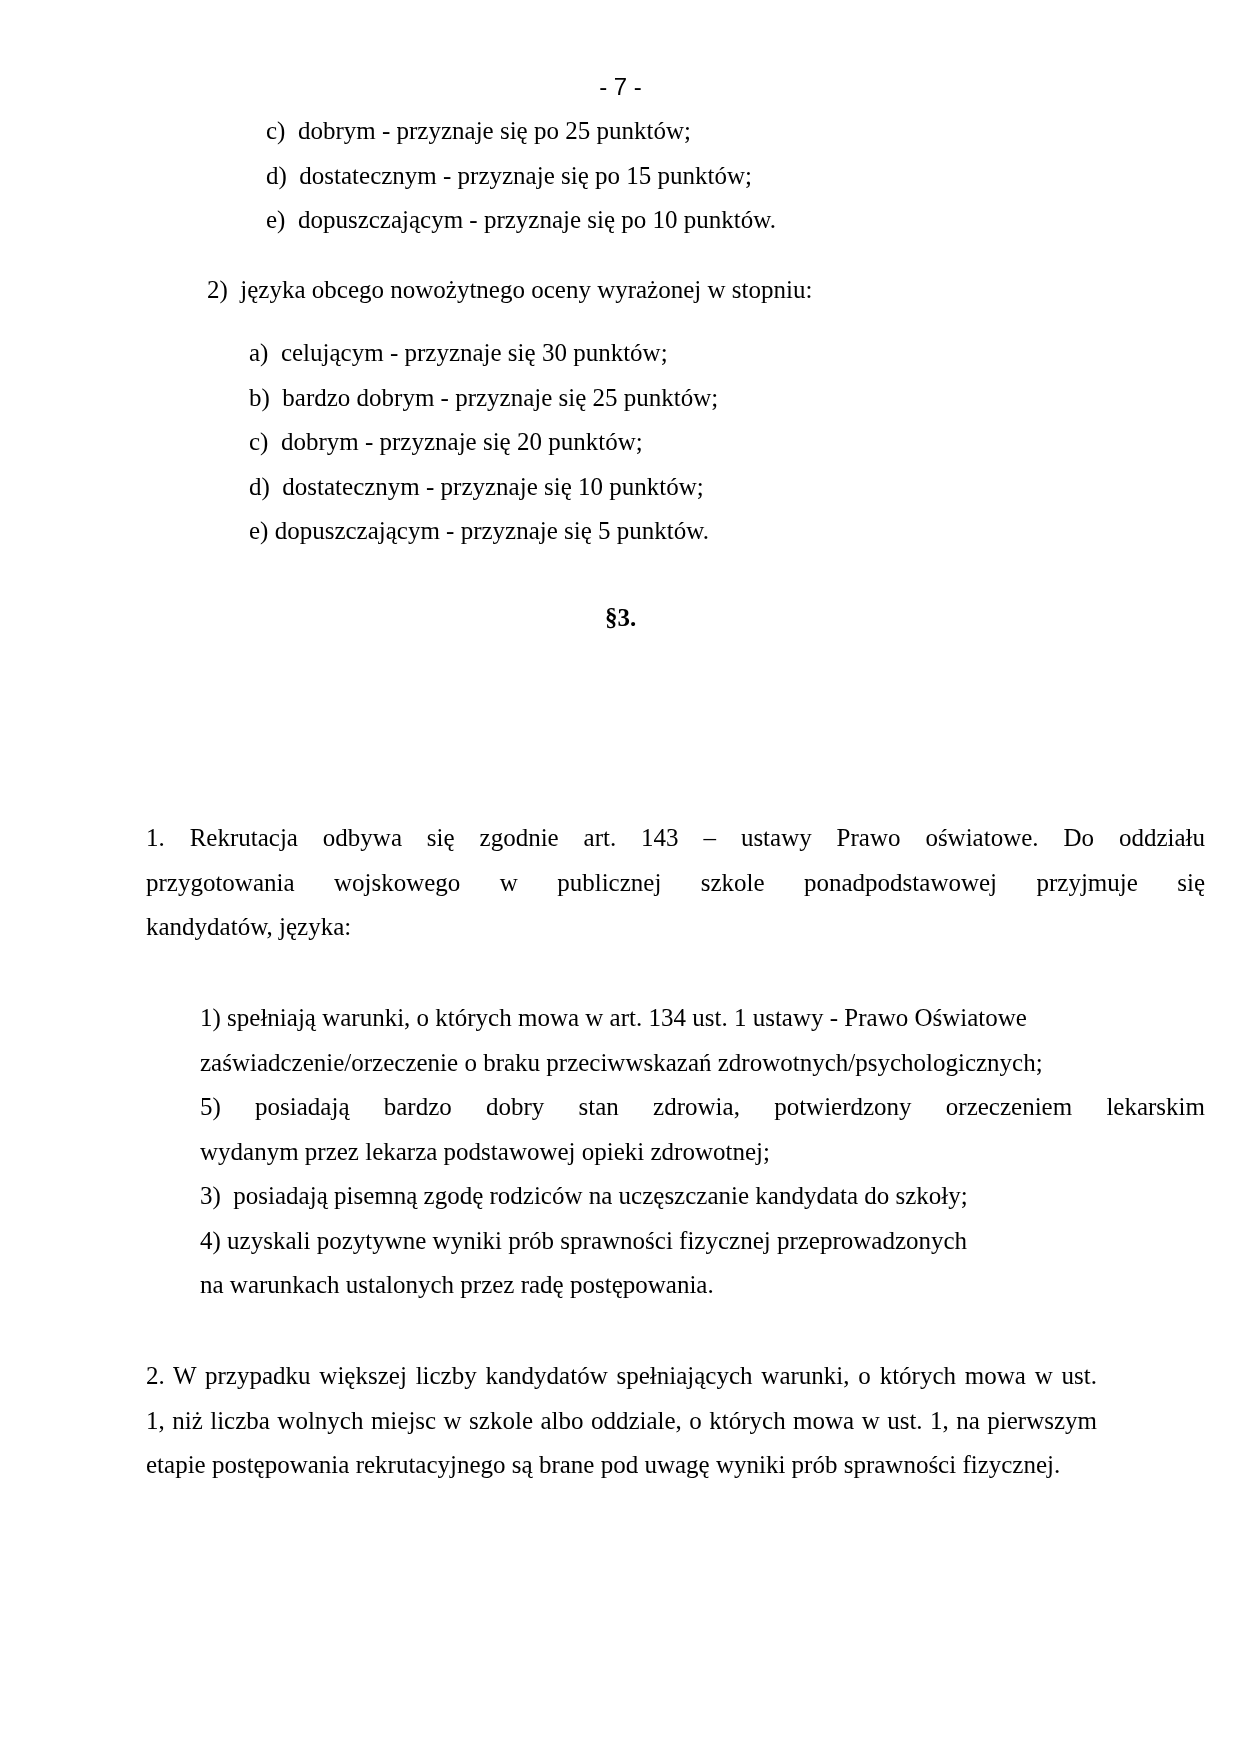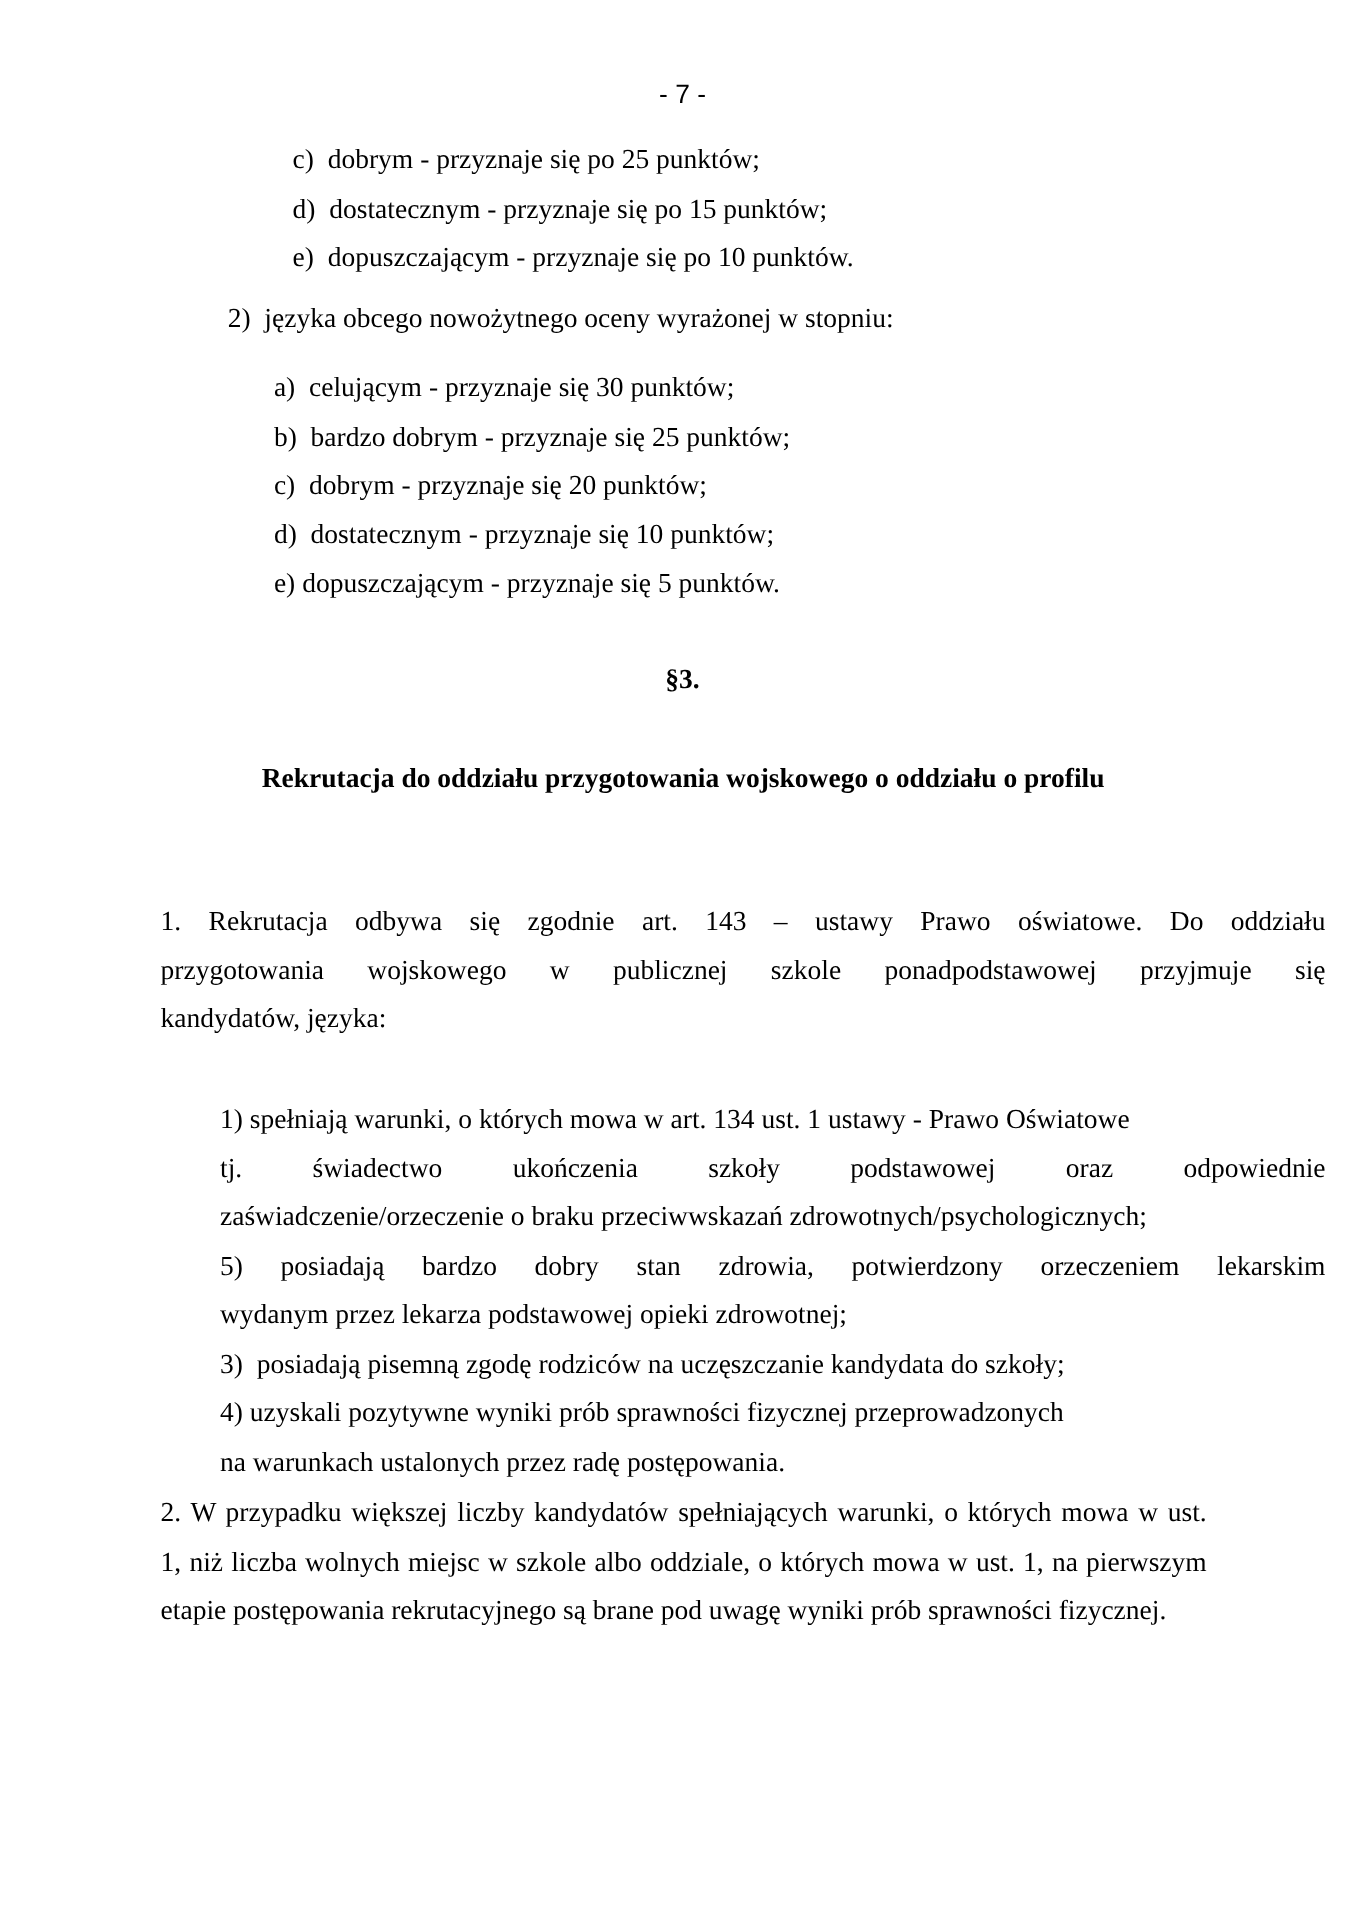--- a/index.html
+++ b/index.html
@@ -31,53 +31,51 @@
   }
   .heading { line-height: 47px; }
 </style>
 </head>
 <body>
 
 <div class="page">
 
   <div class="block center pagenum" style="top:65px; left:0; width:1241px;">- 7 -</div>
 
-  <div class="block" style="top:109px; left:266px;margin-top:15px;">
+  <div class="block" style="top:109px; left:266px;">
     <div class="ln">c)  dobrym - przyznaje się po 25 punktów;</div>
     <div class="ln">d)  dostatecznym - przyznaje się po 15 punktów;</div>
     <div class="ln">e)  dopuszczającym - przyznaje się po 10 punktów.</div>
   </div>
 
   <div class="block" style="top:268px; left:207px;">
     <div class="ln">2)  języka obcego nowożytnego oceny wyrażonej w stopniu:</div>
   </div>
 
   <div class="block" style="top:331px; left:249px;">
     <div class="ln">a)  celującym - przyznaje się 30 punktów;</div>
     <div class="ln">b)  bardzo dobrym - przyznaje się 25 punktów;</div>
     <div class="ln">c)  dobrym - przyznaje się 20 punktów;</div>
     <div class="ln">d)  dostatecznym - przyznaje się 10 punktów;</div>
     <div class="ln">e) dopuszczającym - przyznaje się 5 punktów.</div>
   </div>
 
   <div class="block center bold" style="top:596px; left:0; width:1241px;">§3.</div>
 
   <div class="block center bold heading" style="top:684px; left:121px; width:1000px;">
-    <div>Rekrutacja do oddziału przygotowania wojskowego o oddziału o profilu</div>
   </div>
 
   <div class="block" style="top:816px; left:146px; width:1059px;">
     <div class="ln stretch">1. Rekrutacja odbywa się zgodnie  art. 143 – ustawy  Prawo oświatowe. Do oddziału</div>
     <div class="ln stretch">przygotowania wojskowego w publicznej szkole ponadpodstawowej przyjmuje się</div>
     <div class="ln">kandydatów, języka:</div>
   </div>
 
   <div class="block" style="top:996px; left:200px; width:1005px;">
     <div class="ln">1) spełniają warunki, o których mowa w art. 134 ust. 1 ustawy - Prawo Oświatowe</div>
-    <div class="ln stretch">tj.  świadectwo  ukończenia  szkoły  podstawowej  oraz  odpowiednie</div>
     <div class="ln">zaświadczenie/orzeczenie o braku przeciwwskazań zdrowotnych/psychologicznych;</div>
     <div class="ln stretch">5)  posiadają bardzo dobry stan zdrowia, potwierdzony orzeczeniem lekarskim</div>
     <div class="ln">wydanym przez lekarza podstawowej opieki zdrowotnej;</div>
     <div class="ln">3)  posiadają pisemną zgodę rodziców na uczęszczanie kandydata do szkoły;</div>
     <div class="ln">4) uzyskali pozytywne wyniki prób sprawności fizycznej przeprowadzonych</div>
     <div class="ln">na warunkach ustalonych przez radę postępowania.</div>
   </div>
 
   <div class="block" style="top:1354px; left:146px; width:951px;">
     <div class="ln stretch">2.  W przypadku większej liczby kandydatów spełniających warunki, o których mowa w ust.</div>

